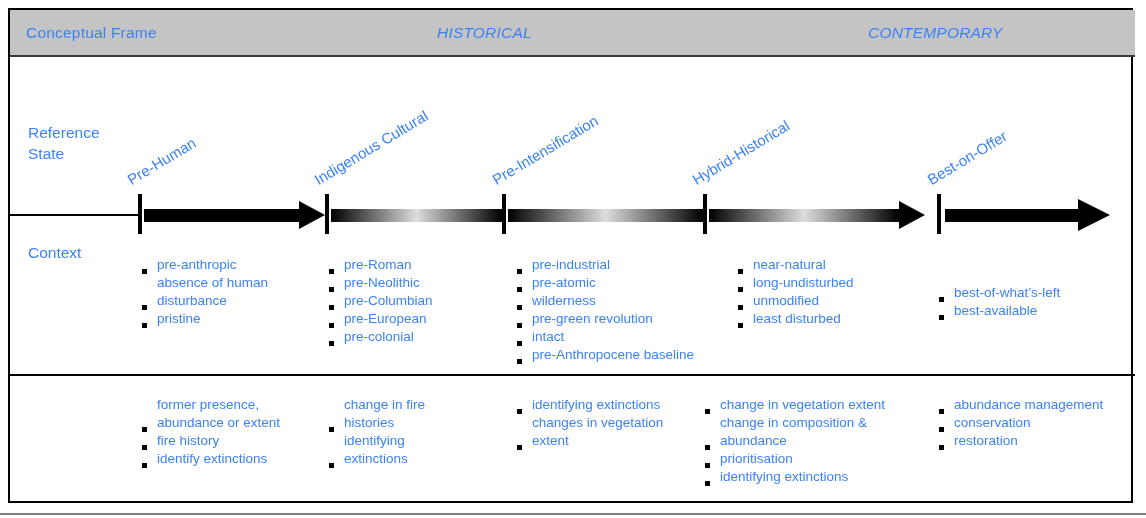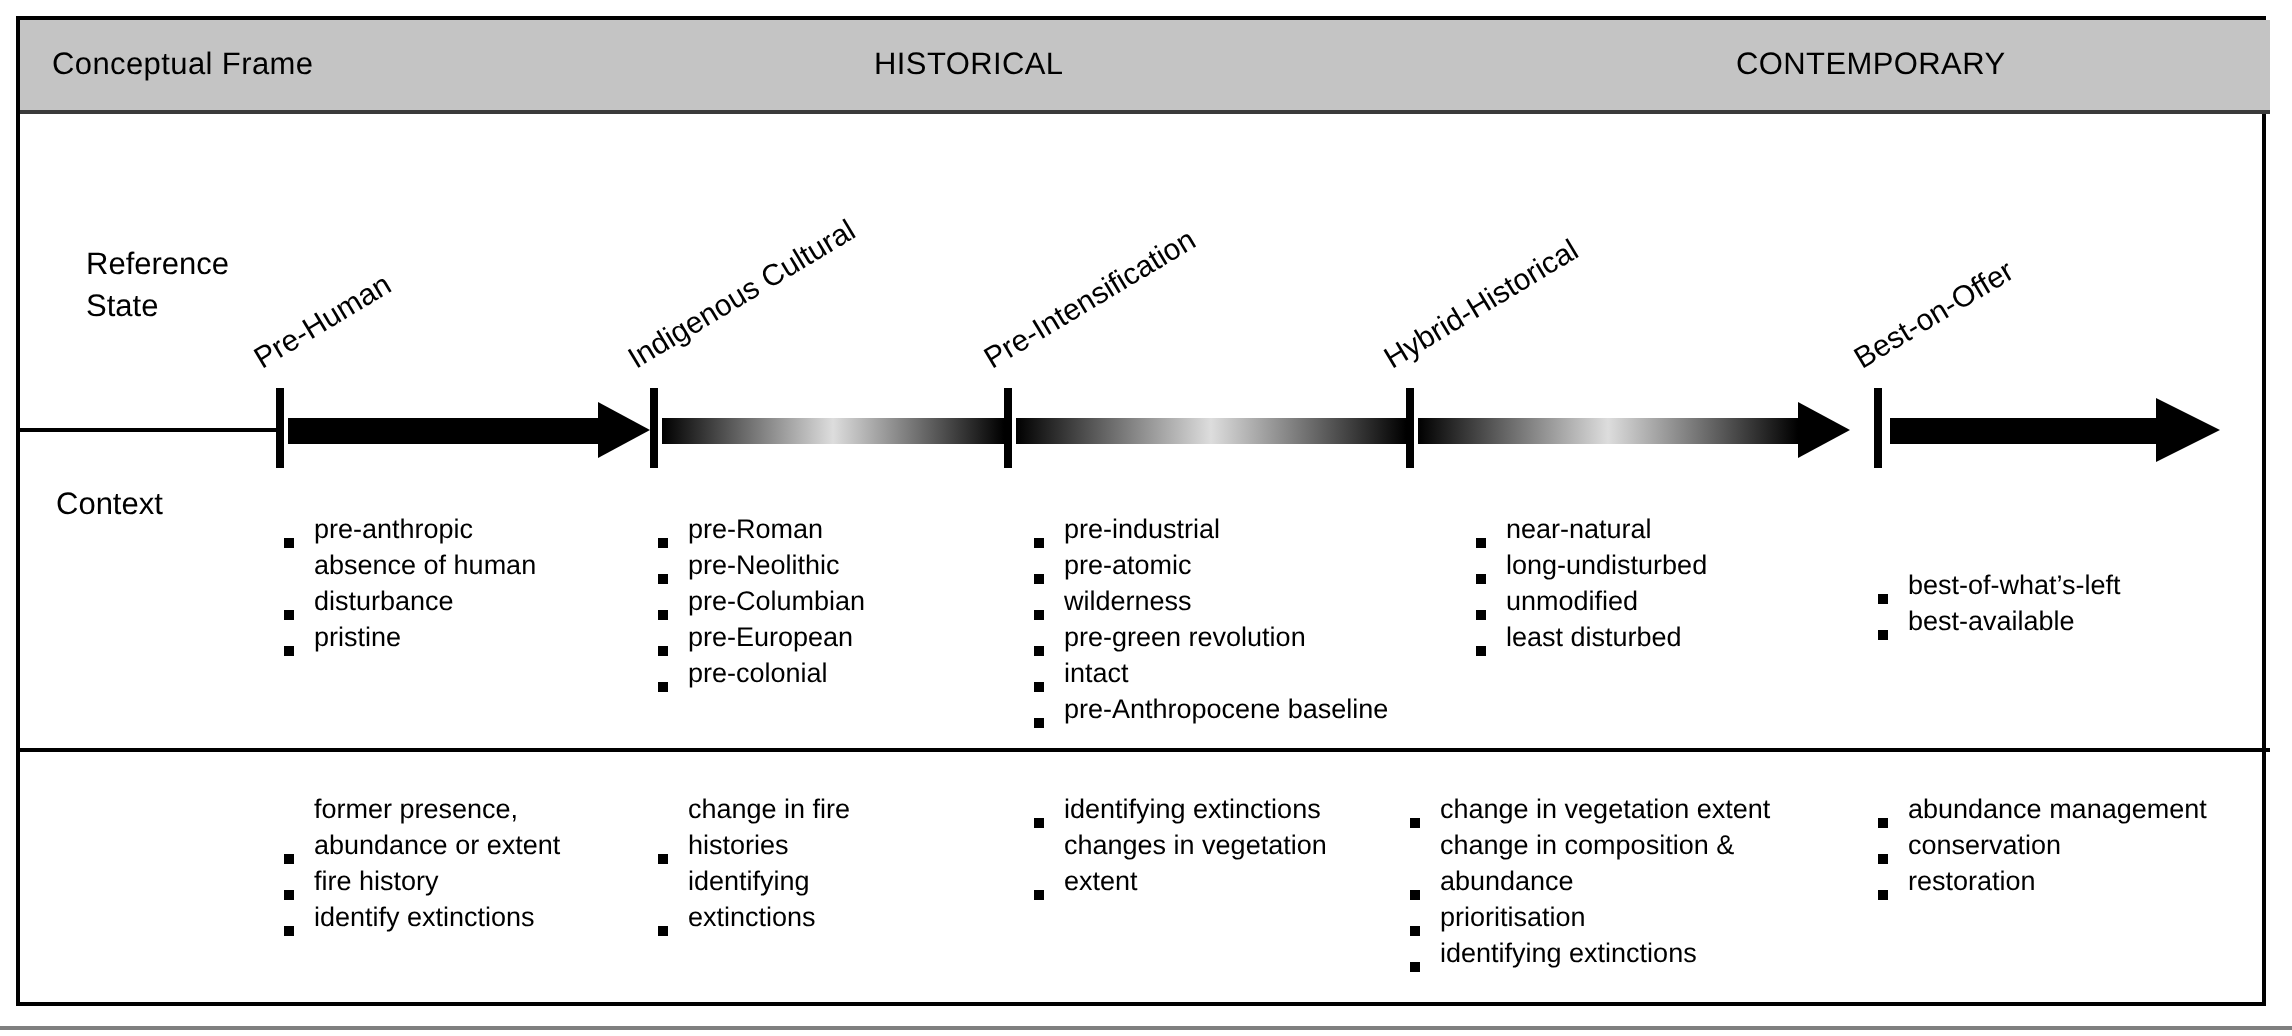--- a/index.html
+++ b/index.html
@@ -1,31 +1,31 @@
 <!DOCTYPE html>
 <html><head>
 <meta charset="utf-8">
 <style>
   html,body{margin:0;padding:0;background:#fff;}
   #canvas{
     position:relative;width:1146px;height:518px;background:#fff;
-    font-family:"Liberation Sans",sans-serif;color:#000000;overflow:hidden;
+    font-family:"Liberation Sans",sans-serif;color:#3b82f6;overflow:hidden;
   }
   
   .frame{position:absolute;left:8px;top:8px;width:1125px;height:495px;border:2px solid #000;background:#fff;box-sizing:border-box;}
   
   .header-band{position:absolute;left:10px;top:10px;width:1125px;height:47px;background:#c4c4c4;border-bottom:2px solid #3a3a3a;box-sizing:border-box;}
   .hdr-text{position:absolute;top:24px;font-size:15.5px;letter-spacing:.2px;}
   .hdr-left{left:26px;}
-  .hdr-era{text-align:right;}
+  .hdr-era{font-style:italic;text-align:right;}
   .hdr-hist{left:437px;}
   .hdr-cont{left:868px;}
   
   .row-label{position:absolute;font-size:15.5px;line-height:21px;}
-  .lbl-ref{left:28px;top:122px;width:95px;margin-left:15px;}
+  .lbl-ref{left:28px;top:122px;width:95px;}
   .lbl-ctx{left:28px;top:242px;}
   .lbl-app{left:28px;top:397px;width:110px;}
   
   .lead-line{position:absolute;left:10px;top:214px;width:130px;height:2px;background:#000;}
   .tick{position:absolute;top:194px;width:4px;height:40px;background:#000;}
   .bar{position:absolute;top:209px;height:13px;background:#000;}
   .grad{position:absolute;top:209px;height:13px;background:linear-gradient(to right,#000 0%,#ddd 50%,#000 100%);}
   .ahead{position:absolute;width:0;height:0;border-top:14px solid transparent;border-bottom:14px solid transparent;border-left:26px solid #000;top:201px;}
   .ahead-big{border-top:16px solid transparent;border-bottom:16px solid transparent;border-left:32px solid #000;top:199px;}
   

